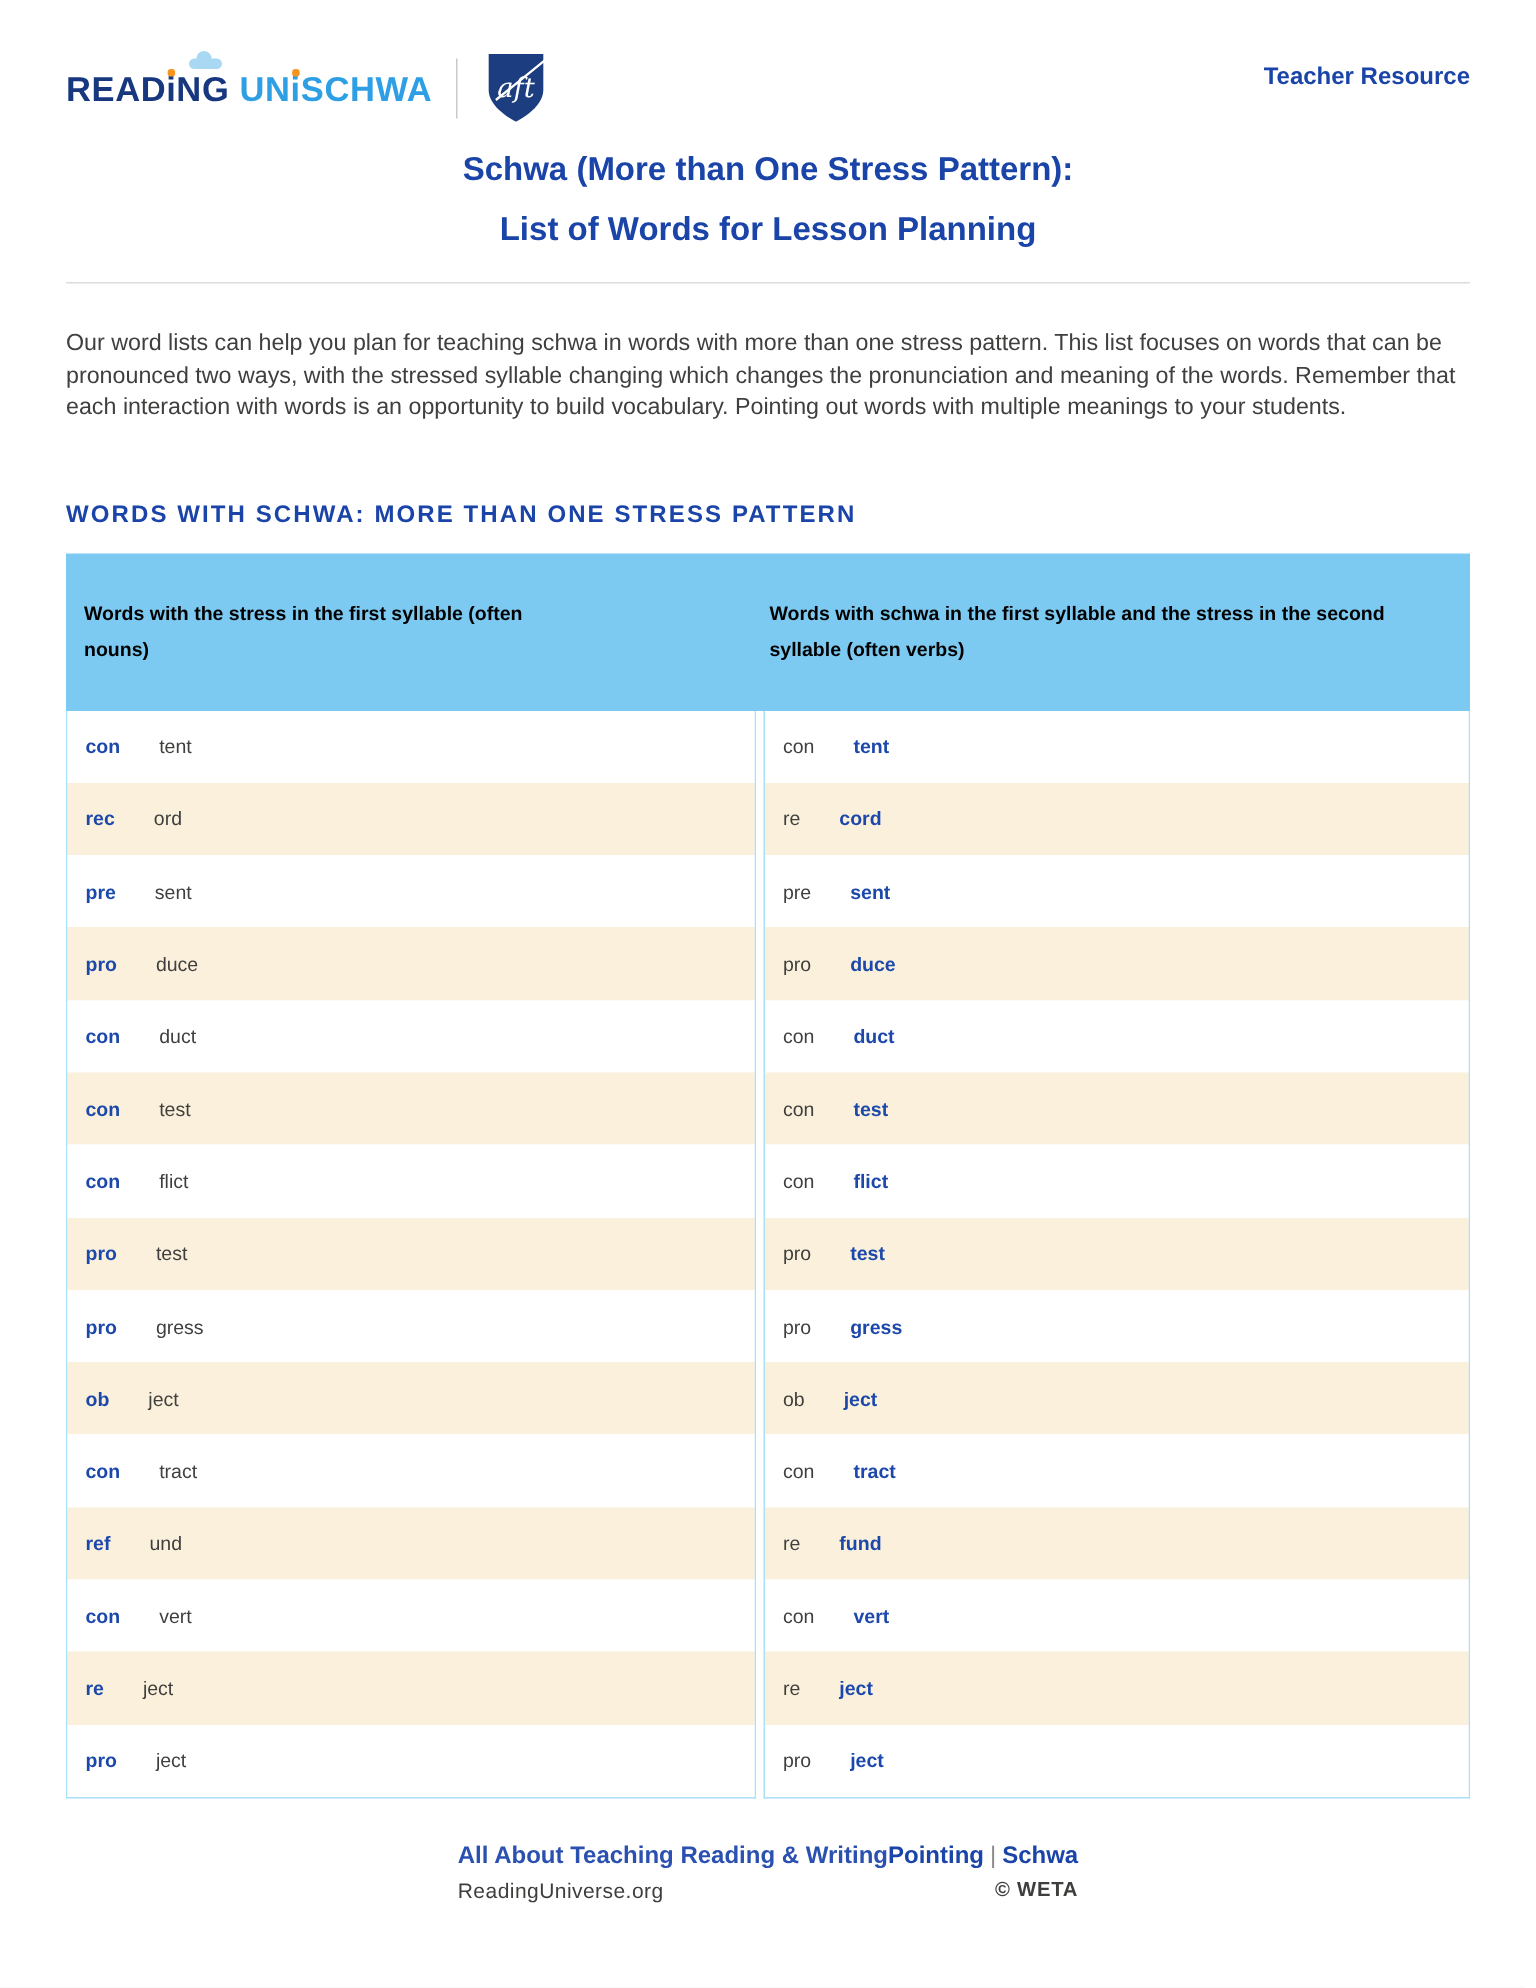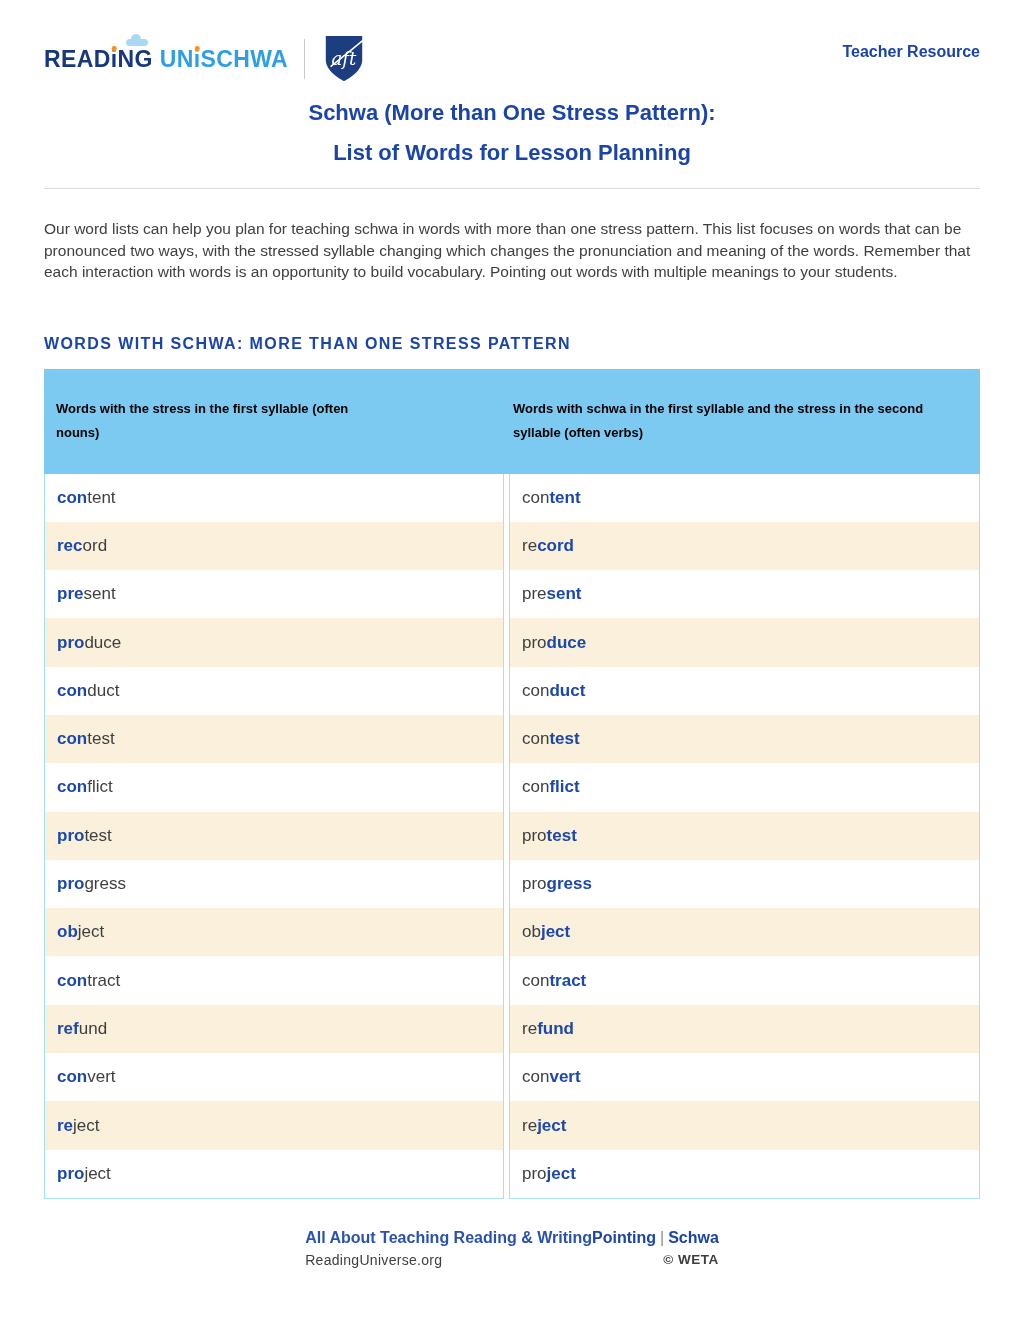--- a/index.html
+++ b/index.html
@@ -39,21 +39,21 @@
   .thead { display:flex; align-items:center; background:#7CC9F1; min-height:105px; }
   .th { font-weight:bold; color:#000000; font-size:13px; line-height:24.5px; padding:12px 10px 12px 12px; }
   .th-left { width:460px; }
   .th-left .th-inner { max-width:335px; }
   .th-right { flex:1; padding-left:9px; }
   .th-right .th-inner { max-width:452px; }
   .tbody { display:flex; gap:5px; }
   .tcol { border:1px solid #A9DFF7; border-top:none; }
   .tcol-left { width:460px; }
   .tcol-right { flex:1; }
-  .cell { height:48.3px; display:flex; align-items:center; padding-left:12px; font-size:17px; background:#ffffff; }
+  .cell { height:48.3px; display:flex; align-items:center; padding-left:12px; font-size:13px; background:#ffffff;gap:26px; }
   .cell:nth-child(even) { background:#FAF0DB; }
   .stress { font-weight:bold; color:#1C48AB; }
   .rest { color:#3F3F3E; }
 
   
   .page-footer { display:flex; justify-content:center; align-items:flex-start; margin-top:30px; }
   .footer-tagline { font-size:16px; font-weight:bold; color:#2B51B0; }
   .footer-site { font-size:14px; color:#3E3E3D; margin-top:5px; letter-spacing:0.3px; }
   .footer-right { text-align:right; }
   .footer-links { font-size:16px; font-weight:bold; color:#1A44A8; }

